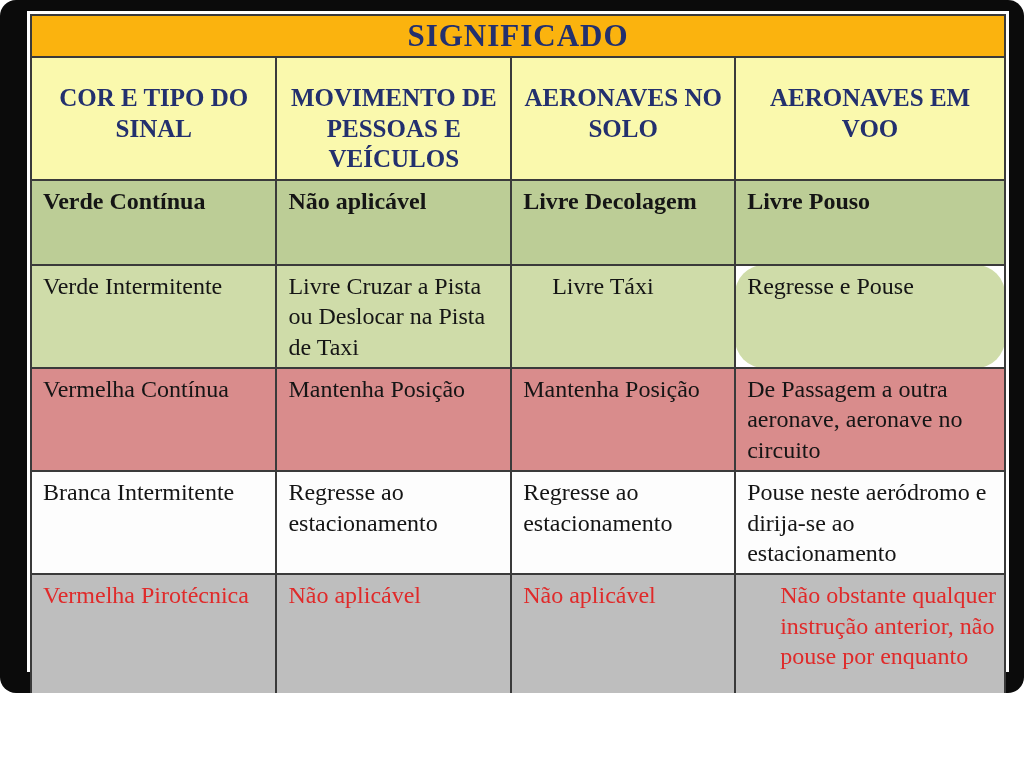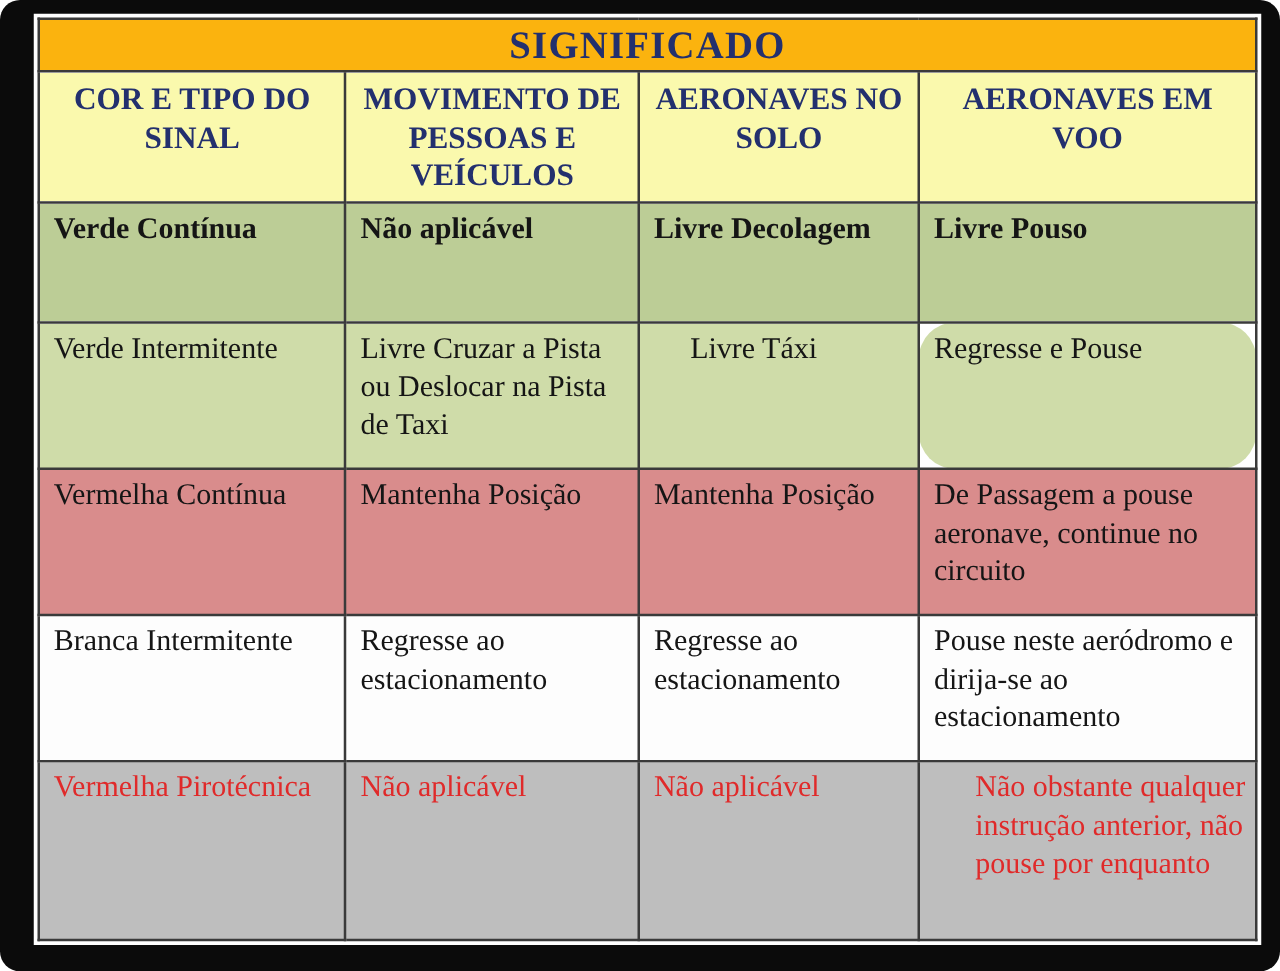--- a/index.html
+++ b/index.html
@@ -4,21 +4,21 @@
 <style>
   html, body {
     margin: 0;
     padding: 0;
     background: #ffffff;
     font-family: "Liberation Serif", "DejaVu Serif", serif;
   }
   .frame {
     position: relative;
     width: 1024px;
-    height: 777px;
+    height: 693px;
     background: #0b0b0b;
     border-radius: 16px;
     box-sizing: border-box;
     padding: 11px 15px 21px 27px;
     overflow: hidden;
   }
   .panel {
     background: #ffffff;
     padding: 3px;
     height: 100%;
@@ -48,21 +48,21 @@
   }
   .header-cell {
     background: #faf9ad;
     color: #23306e;
     font-weight: bold;
     font-size: 25px;
     line-height: 1.22;
     text-align: center;
     vertical-align: top;
     height: 100px;
-    padding: 7px 6px 4px 6px;
+    padding: 25px 6px 4px 6px;
   }
   td.data-cell {
     font-size: 24px;
     line-height: 1.28;
     color: #151515;
     vertical-align: top;
     text-align: left;
     padding: 5px 6px 4px 11px;
   }
   tr.bold-row td { font-weight: bold; }
@@ -105,21 +105,21 @@
           <tr>
             <td class="data-cell" style="background: rgb(207, 220, 169); color: rgb(21, 21, 21); height: 95px;">Verde Intermitente</td>
             <td class="data-cell" style="background: rgb(207, 220, 169); color: rgb(21, 21, 21); height: 95px;">Livre Cruzar a Pista ou Deslocar na Pista de Taxi</td>
             <td class="data-cell" style="background: rgb(207, 220, 169); color: rgb(21, 21, 21); height: 95px; padding-left: 40px;">Livre Táxi</td>
             <td class="data-cell" style="background: rgb(207, 220, 169); color: rgb(21, 21, 21); height: 95px; border-radius: 29px;">Regresse e Pouse</td>
           </tr>
           <tr>
             <td class="data-cell" style="background: rgb(217, 140, 140); color: rgb(21, 21, 21); height: 93px;">Vermelha Contínua</td>
             <td class="data-cell" style="background: rgb(217, 140, 140); color: rgb(21, 21, 21); height: 93px;">Mantenha Posição</td>
             <td class="data-cell" style="background: rgb(217, 140, 140); color: rgb(21, 21, 21); height: 93px;">Mantenha Posição</td>
-            <td class="data-cell" style="background: rgb(217, 140, 140); color: rgb(21, 21, 21); height: 93px;">De Passagem a pouse aeronave, continue no circuito</td>
+            <td class="data-cell" style="background: rgb(217, 140, 140); color: rgb(21, 21, 21); height: 93px;">De Passagem a outra aeronave, aeronave no circuito</td>
           </tr>
           <tr>
             <td class="data-cell" style="background: rgb(253, 253, 253); color: rgb(21, 21, 21); height: 98px;">Branca Intermitente</td>
             <td class="data-cell" style="background: rgb(253, 253, 253); color: rgb(21, 21, 21); height: 98px;">Regresse ao estacionamento</td>
             <td class="data-cell" style="background: rgb(253, 253, 253); color: rgb(21, 21, 21); height: 98px;">Regresse ao estacionamento</td>
             <td class="data-cell" style="background: rgb(253, 253, 253); color: rgb(21, 21, 21); height: 98px;">Pouse neste aeródromo e dirija-se ao estacionamento</td>
           </tr>
           <tr>
             <td class="data-cell" style="background: rgb(190, 190, 190); color: rgb(224, 42, 42); height: 126px;">Vermelha Pirotécnica</td>
             <td class="data-cell" style="background: rgb(190, 190, 190); color: rgb(224, 42, 42); height: 126px;">Não aplicável</td>

